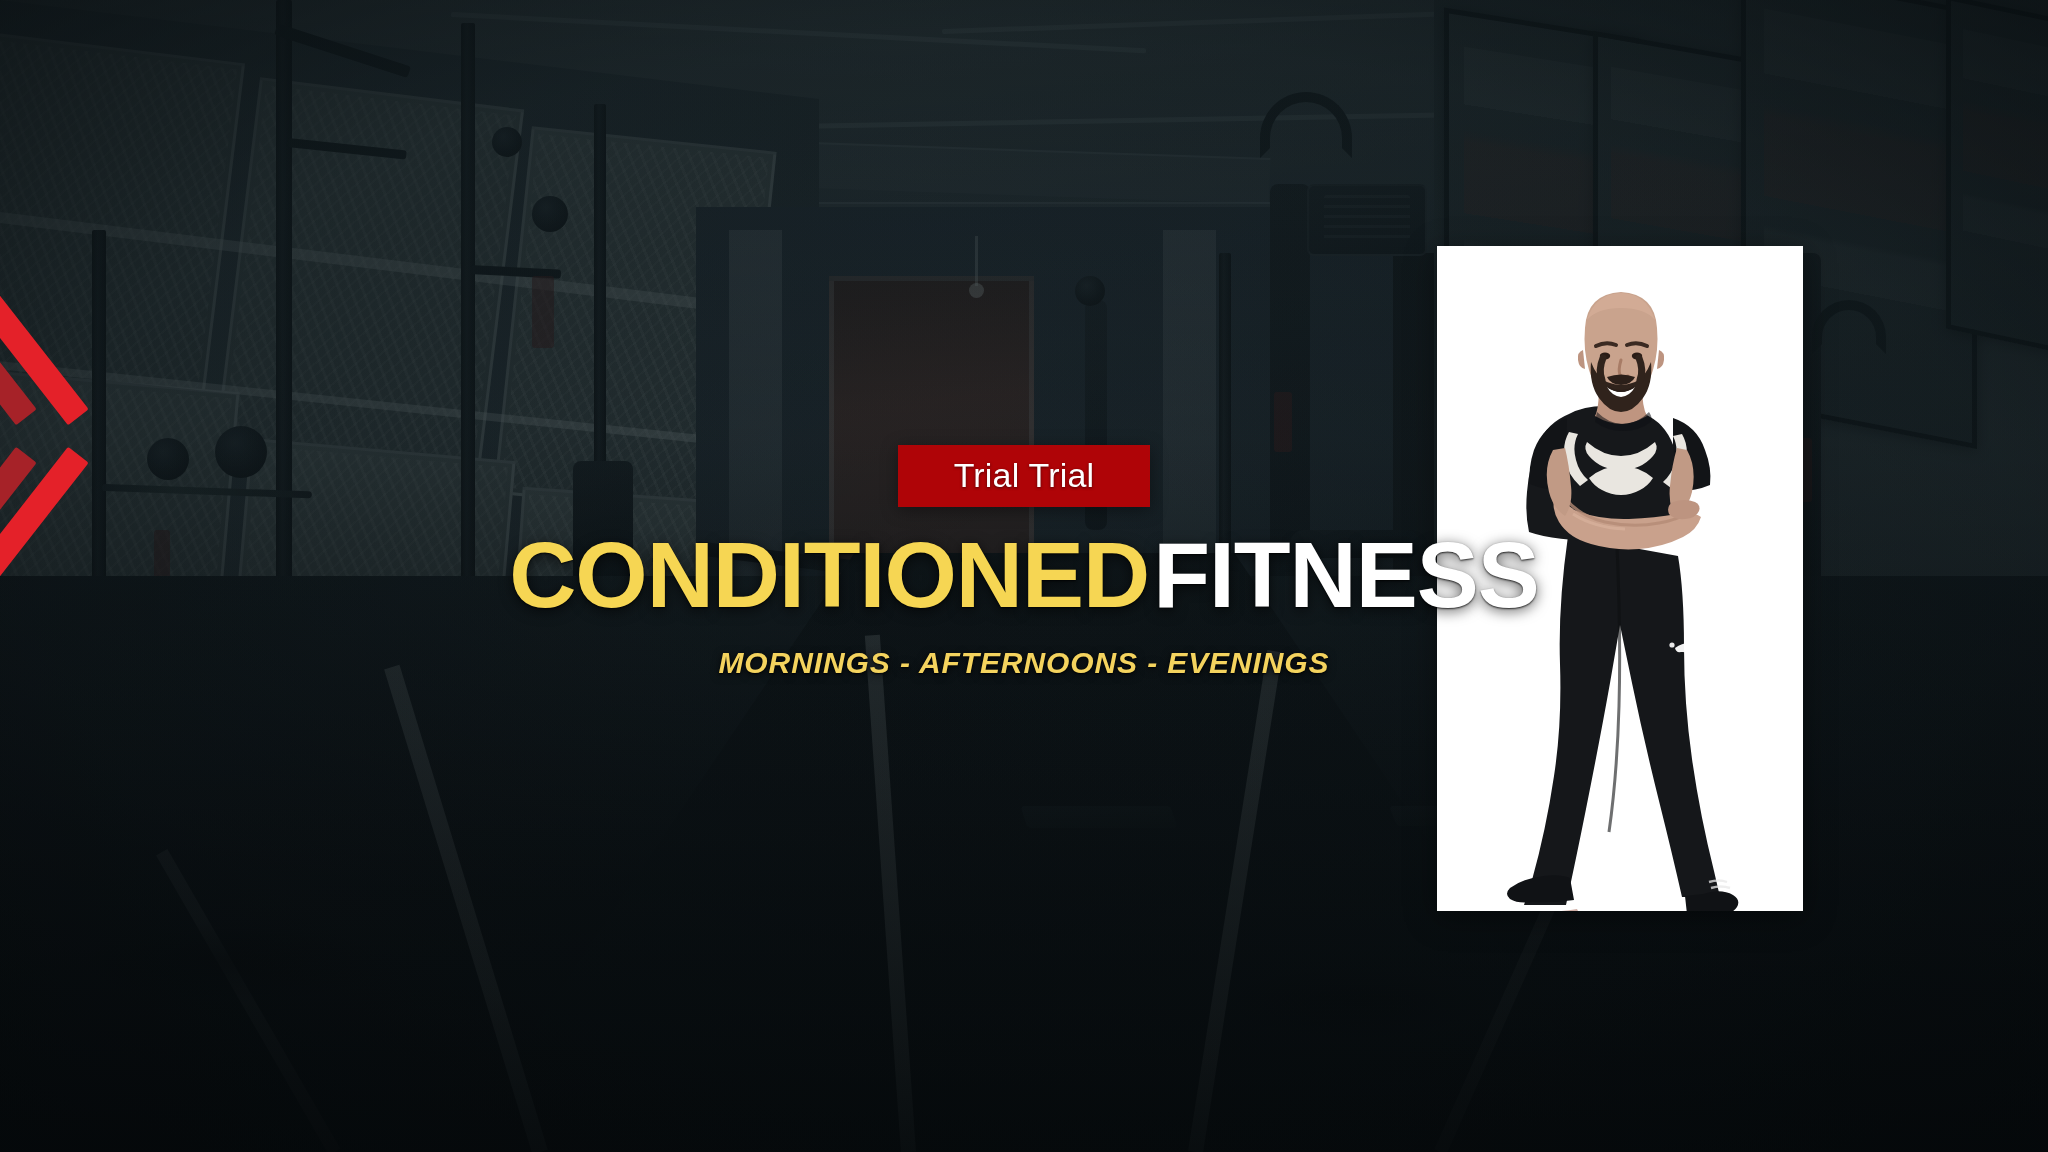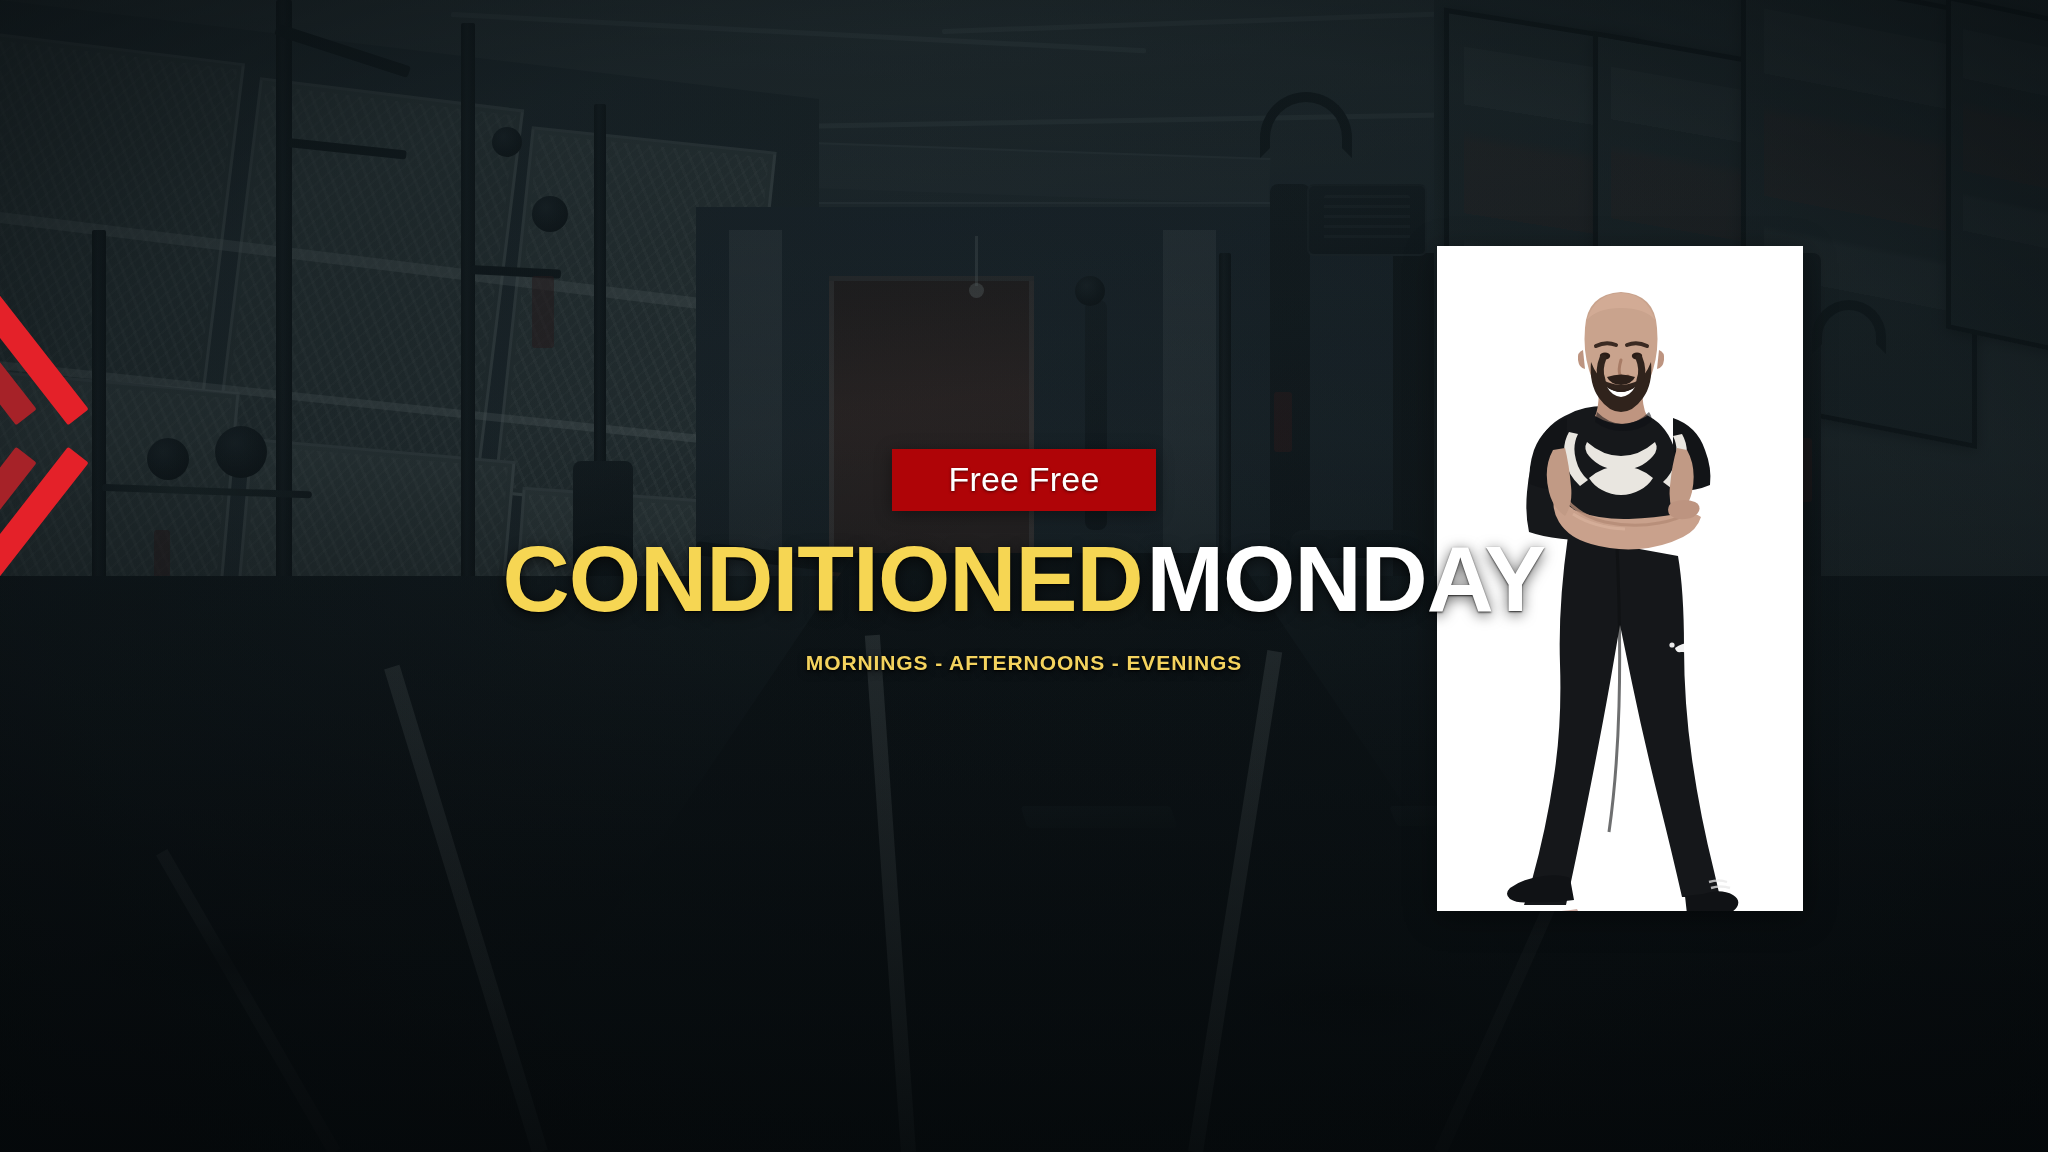--- a/index.html
+++ b/index.html
@@ -241,23 +241,24 @@
   .headline .hl-1 { margin-right:4px; }
 
   .subline {
     font-size:38px; font-weight:400; line-height:1;
     letter-spacing:.6px; white-space:nowrap;
     text-shadow:0 2px 10px rgba(0,0,0,.70), 0 1px 2px rgba(0,0,0,.85);
     margin-bottom:42px;
   }
 
   .hours {
-    font-size:21px; font-weight:700; line-height:1;
+    font-size:30px; font-weight:700; line-height:1;
     letter-spacing:.9px; white-space:nowrap;
     text-shadow:0 2px 9px rgba(0,0,0,.70), 0 1px 2px rgba(0,0,0,.85);
+    font-style:italic;
   }
 
   
   .photo-card {
     position:absolute;
     left:1437px; top:246px;
     width:366px; height:665px;
     background:#ffffff;
     overflow:hidden;
     box-shadow:0 6px 30px rgba(0,0,0,.42);
@@ -450,23 +451,23 @@
 
       <path d="M170 131 q14 -5 28 0 q-3 7 -14 8 q-11 -1 -14 -8z" fill="#2b1f19"></path>
 
       <path d="M170 141 q14 10 28 0 q-5 9 -14 10 q-9 -1 -14 -10z" fill="#ffffff"></path>
       <path d="M171 141 q13 8 26 0" stroke="#2b1f19" stroke-width="2" fill="none"></path>
     </svg>
   </div>
 
   <div class="content">
 
-    <div class="badge" style="background:#AF0407; color:#FFFFFF;">Free Free</div>
+    <div class="badge" style="background:#AF0407; color:#FFFFFF;">Trial Trial</div>
 
     <div class="headline">
-      <span class="hl-1" style="color:#F6D653;">CONDITIONED</span><span style="color:#FFFFFF;">MONDAY</span>
+      <span class="hl-1" style="color:#F6D653;">CONDITIONED</span><span style="color:#FFFFFF;">FITNESS</span>
     </div>
 
 
     <div class="hours" style="color:#F4D35E;">MORNINGS  -  AFTERNOONS  - EVENINGS</div>
   </div>
 
 </div>
 
 </body></html>

